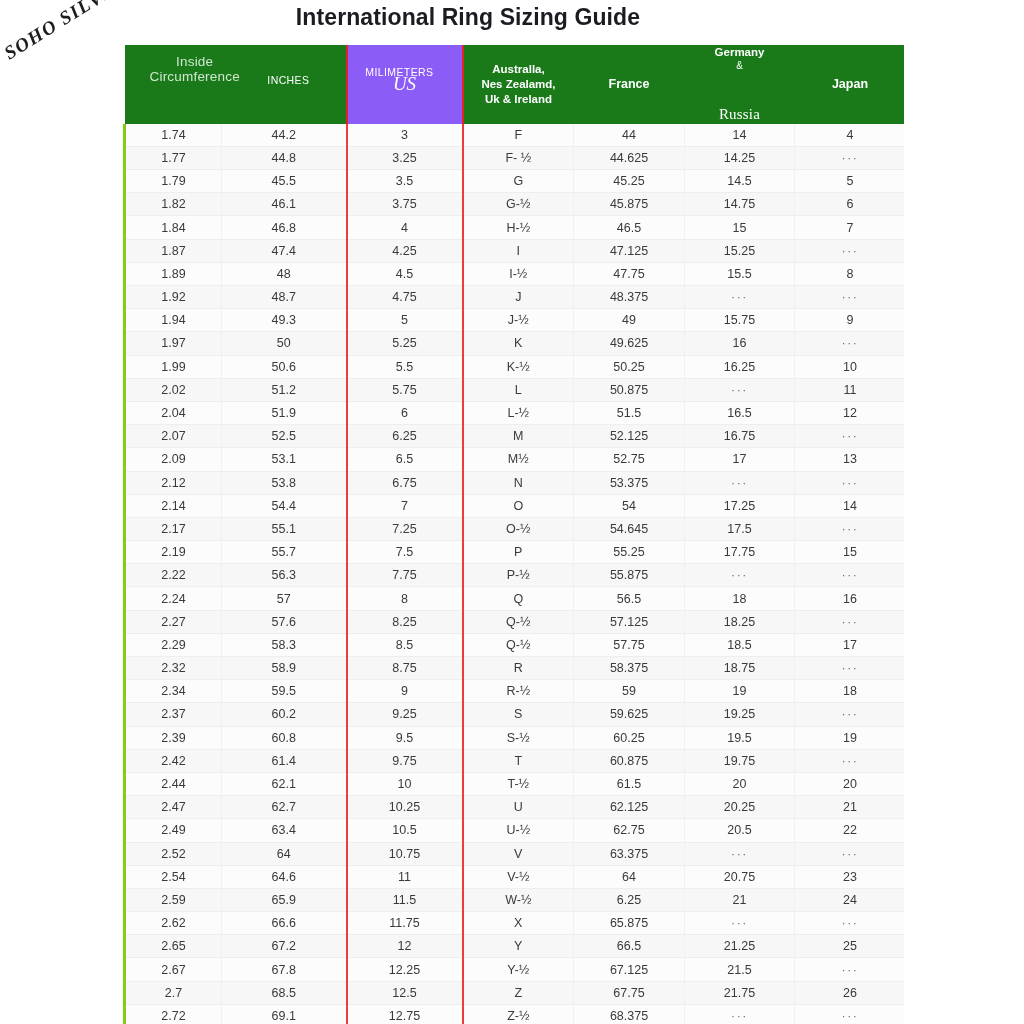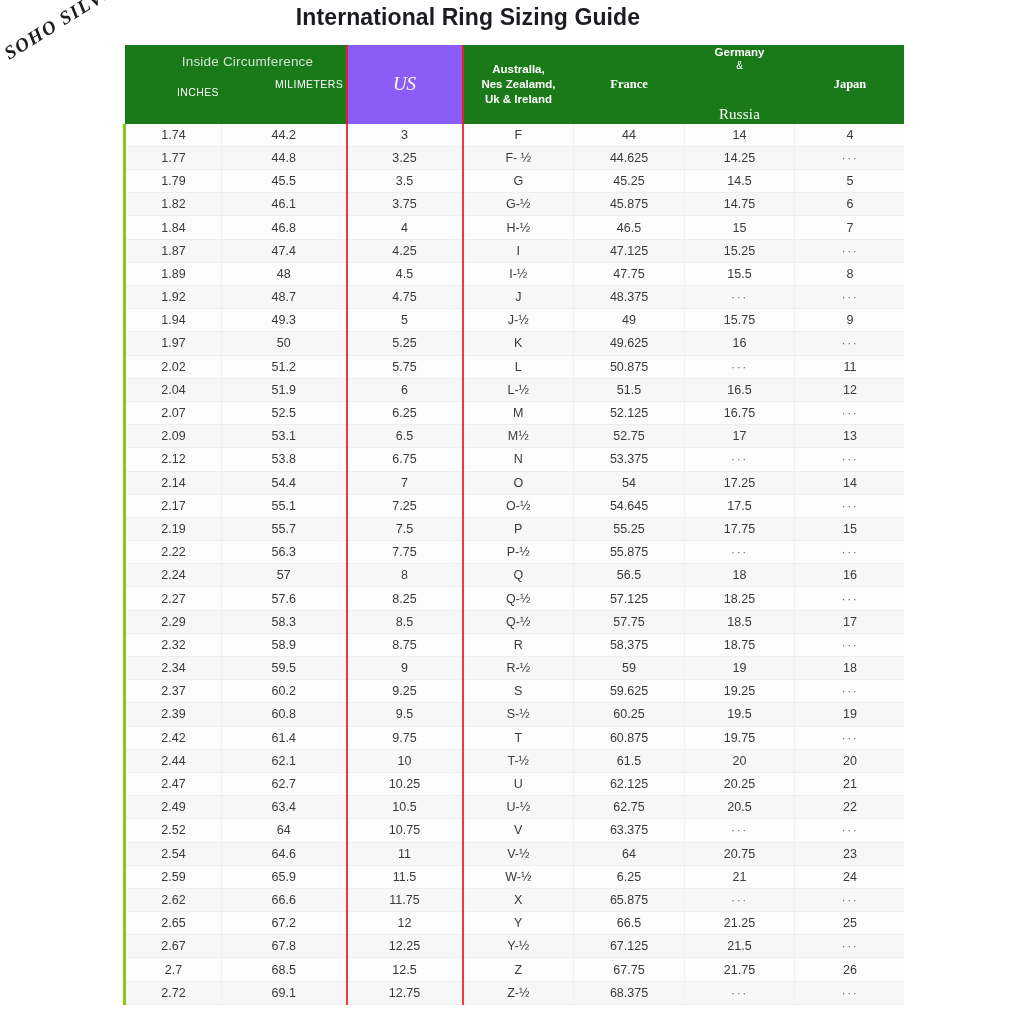--- a/index.html
+++ b/index.html
@@ -84,21 +84,21 @@
     text-align: center;
     font-weight: bold;
     border: none;
   }
   th.group-cell {
     padding: 0;
     vertical-align: top;
   }
   .group-inner {
     display: flex;
-    flex-direction: column;
+    flex-direction: row;
     height: 60px;
     padding-left: 25px;
   }
   .group-title {
     font-size: 13.5px;
     font-weight: normal;
     color: #cfe6cf;
     padding-top: 9px;
     letter-spacing: 0.2px;
   }
@@ -144,21 +144,20 @@
     margin-top: 32px;
   }
   th.multi .amp-ln {
     font-size: 10px;
     font-weight: normal;
   }
   th.plain {
     font-size: 12.5px;
     font-weight: bold;
     color: #ffffff;
-    font-family: Liberation Serif, serif;
   }
 
   
   tbody td {
     height: 22.2px;
     text-align: center;
     vertical-align: middle;
     border-bottom: 1px solid #eeeeee;
     border-right: 1px solid #f1f1f1;
     background: #fcfcfc;
@@ -306,20 +305,29 @@
         <tr>
           <td class="col-inches">1.97</td>
           <td class="col-mm">50</td>
           <td class="col-us">5.25</td>
           <td class="col-au">K</td>
           <td class="col-fr">49.625</td>
           <td class="col-de">16</td>
           <td class="col-jp"><span class="dots">···</span></td>
         </tr>
         <tr>
+          <td class="col-inches">1.99</td>
+          <td class="col-mm">50.6</td>
+          <td class="col-us">5.5</td>
+          <td class="col-au">K-½</td>
+          <td class="col-fr">50.25</td>
+          <td class="col-de">16.25</td>
+          <td class="col-jp">10</td>
+        </tr>
+        <tr>
           <td class="col-inches">2.02</td>
           <td class="col-mm">51.2</td>
           <td class="col-us">5.75</td>
           <td class="col-au">L</td>
           <td class="col-fr">50.875</td>
           <td class="col-de"><span class="dots">···</span></td>
           <td class="col-jp">11</td>
         </tr>
         <tr>
           <td class="col-inches">2.04</td>

